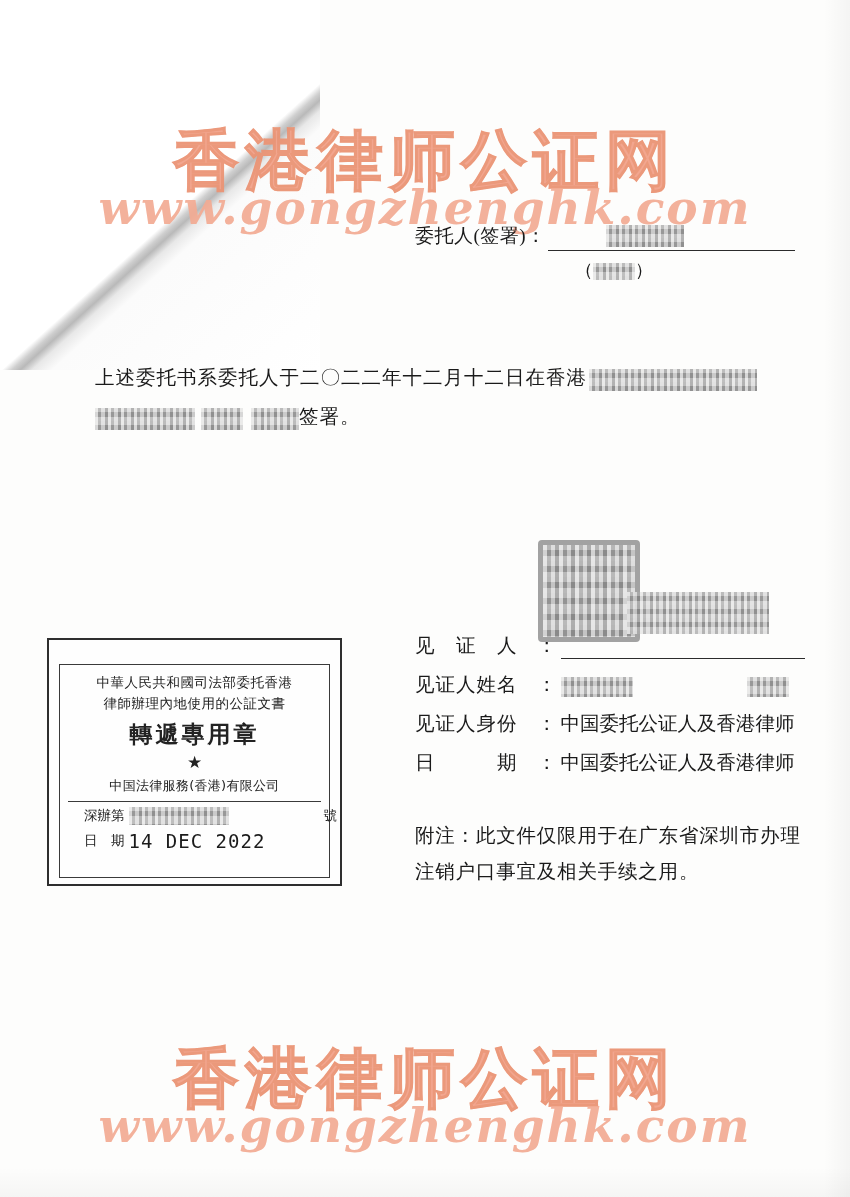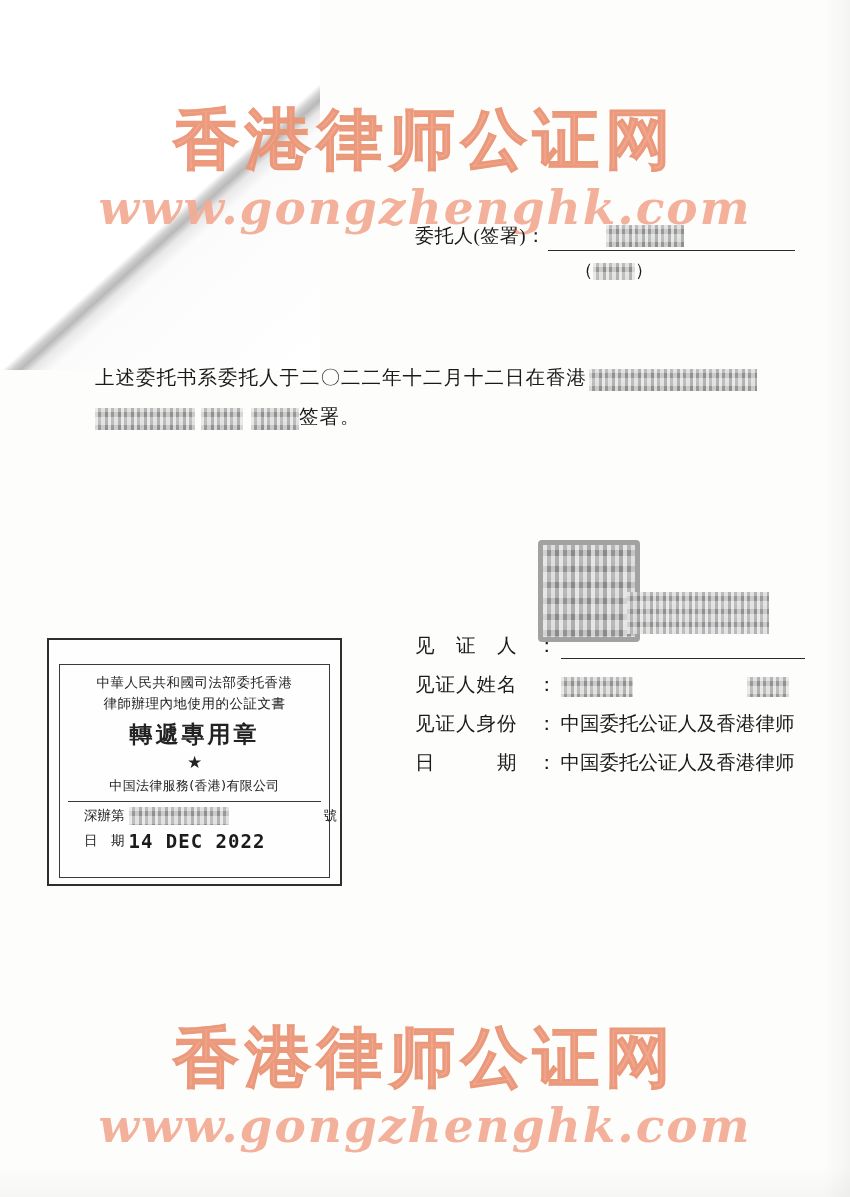--- a/index.html
+++ b/index.html
@@ -69,20 +69,21 @@
   }
   .wm-cn {
     font-family: "DejaVu Sans", sans-serif;
     font-weight: bold;
     font-size: 66px;
     letter-spacing: 6px;
     color: #f2a28a;
     opacity: 0.95;
     -webkit-text-stroke: 1px #eb9475;
     white-space: nowrap;
+    margin-top: 21px;
   }
   .wm-url {
     font-family: "DejaVu Serif", serif;
     font-style: italic;
     font-weight: bold;
     font-size: 47px;
     letter-spacing: 2px;
     color: #f3ab93;
     opacity: 0.92;
     white-space: nowrap;
@@ -220,21 +221,21 @@
   }
   .stamp-field .fval {
     flex: 1;
     margin: 0 4px;
     display: flex;
     align-items: center;
   }
   .stamp-date-val {
     font-family: "DejaVu Sans Mono", monospace;
     font-size: 19px;
-    font-weight: bold;
+    font-weight: normal;
     letter-spacing: 1px;
     color: #1b1b1b;
   }
 
   
   .witness {
     position: absolute;
     left: 415px;
     top: 628px;
     width: 390px;
@@ -387,17 +388,21 @@
     </div>
 
     <div class="w-row">
       <span class="w-label spread">日　　　期</span>
       <span class="w-colon">：</span>
       <span class="w-val">中国委托公证人及香港律师</span>
     </div>
 
   </div>
 
+  <div class="footnote">
+    <div>附注：此文件仅限用于在广东省深圳市办理</div>
+    <div>注销户口事宜及相关手续之用。</div>
+  </div>
 
   <div class="watermark wm-cn" id="wm-bottom">香港律师公证网</div>
   <div class="watermark wm-url" id="wm-bottom-url">www.gongzhenghk.com</div>
 
 </div>
 
 </body></html>

